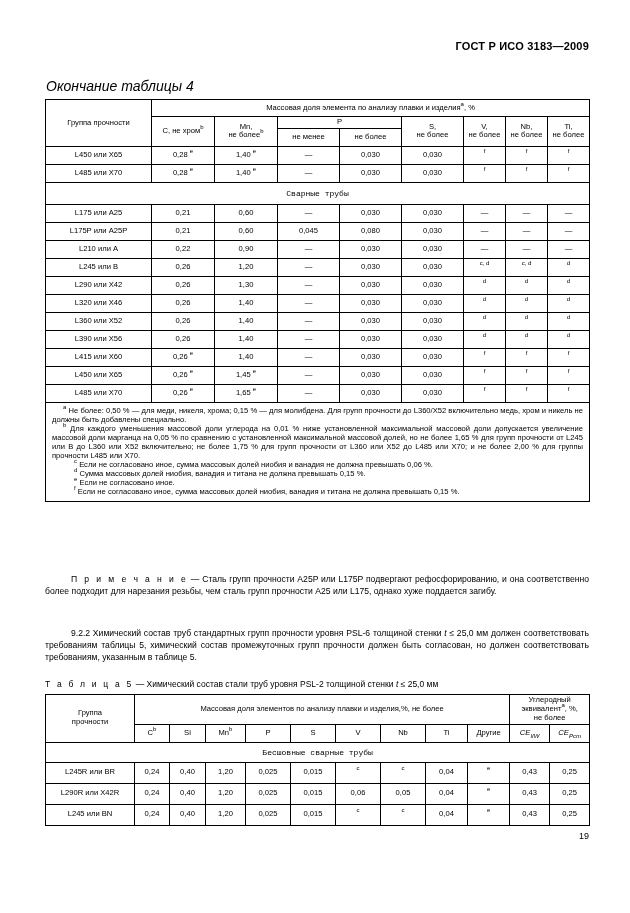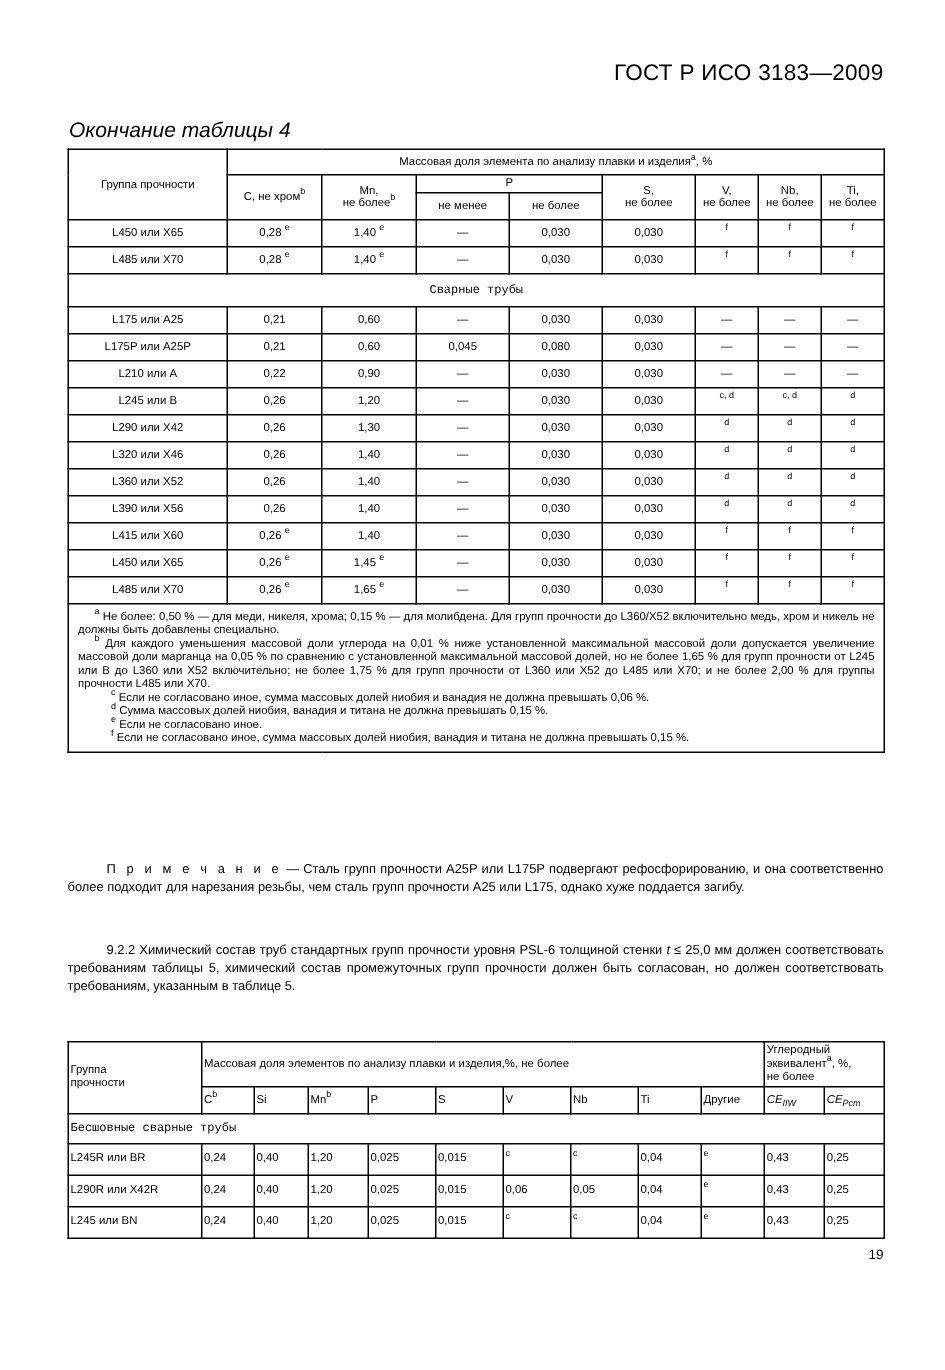--- a/index.html
+++ b/index.html
@@ -20,22 +20,22 @@
     left: 0; top: 0;
     width: 630px;
     height: 913px;
     box-sizing: border-box;
     padding: 0;
   }
   .doc-header {
     position: absolute;
     right: 41px;
     top: 40px;
-    font-size: 15px;
-    font-weight: normal;
+    font-size: 11px;
+    font-weight: bold;
     letter-spacing: 0.2px;
   }
   .caption-4 {
     position: absolute;
     left: 46px;
     top: 78px;
     font-size: 14px;
     font-style: italic;
   }
   table {
@@ -101,21 +101,21 @@
   .tbl5 {
     position: absolute;
     left: 45px;
     top: 694px;
     width: 544px;
   }
   .tbl5 td, .tbl5 th {
     border: 1px solid #000;
     font-size: 7.6px;
     font-weight: normal;
-    text-align: left;
+    text-align: center;
     vertical-align: middle;
     padding: 1px 1px;
     line-height: 1.18;
   }
   .tbl5 .sect-row td { height: 17px; font-size: 8px; }
   .tbl5 .drow td { height: 18px; }
   .pagenum {
     position: absolute;
     right: 41px;
     top: 831px;
@@ -345,20 +345,23 @@
   </table>
 
   <div class="para" style="top:573px">
     <span style="display:inline-block;width:26px"></span><span class="note-label">П р и м е ч а н и е</span><span> — Сталь групп прочности A25P или L175P подвергают рефосфорированию, и она соответственно более подходит для нарезания резьбы, чем сталь групп прочности A25 или L175, однако хуже поддается загибу.</span>
   </div>
 
   <div class="para" style="top:627px">
     <span style="display:inline-block;width:26px"></span><span>9.2.2</span><span> Химический состав труб стандартных групп прочности уровня PSL-6 толщиной стенки </span><span class="ital">t</span><span> ≤ 25,0 мм должен соответствовать требованиям таблицы 5, химический состав промежуточных групп прочности должен быть согласован, но должен соответствовать требованиям, указанным в таблице 5.</span>
   </div>
 
+  <div class="caption-5">
+    <span class="sp">Т а б л и ц а 5</span><span> — Химический состав стали труб уровня PSL-2 толщиной стенки </span><span class="ital">t</span><span> ≤ 25,0 мм</span>
+  </div>
 
   <table class="tbl5">
     <colgroup>
       <col style="width:89px">
       <col style="width:35px">
       <col style="width:36px">
       <col style="width:40px">
       <col style="width:45px">
       <col style="width:45px">
       <col style="width:45px">

